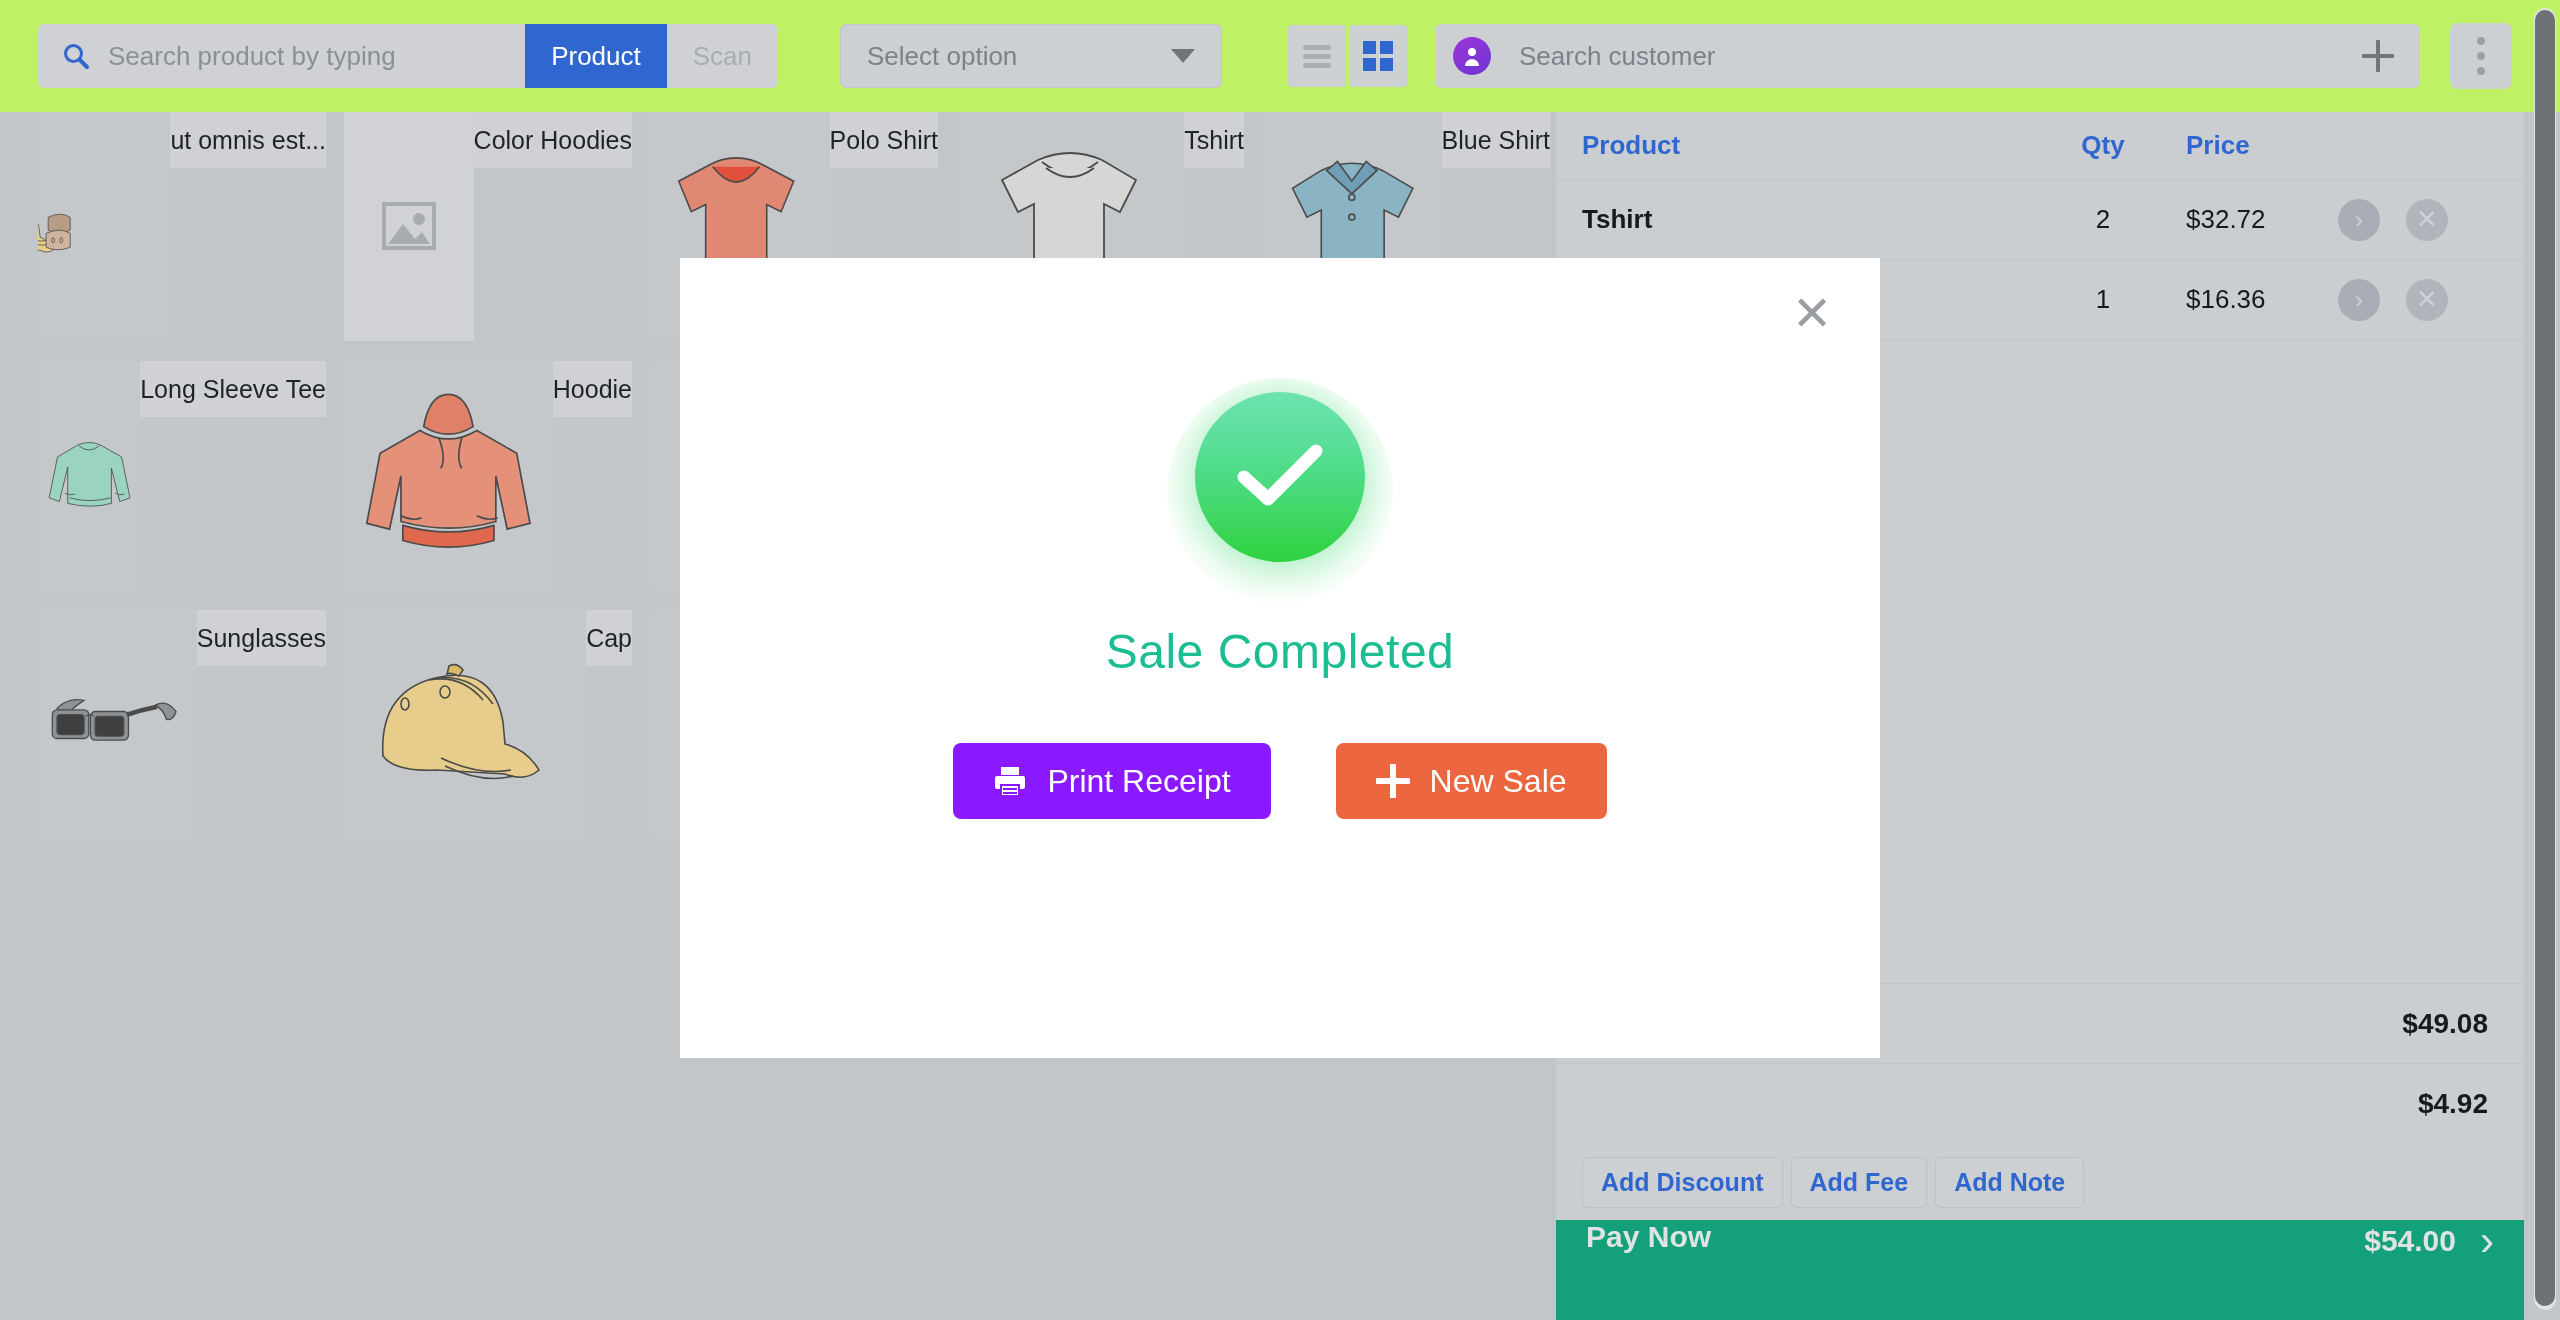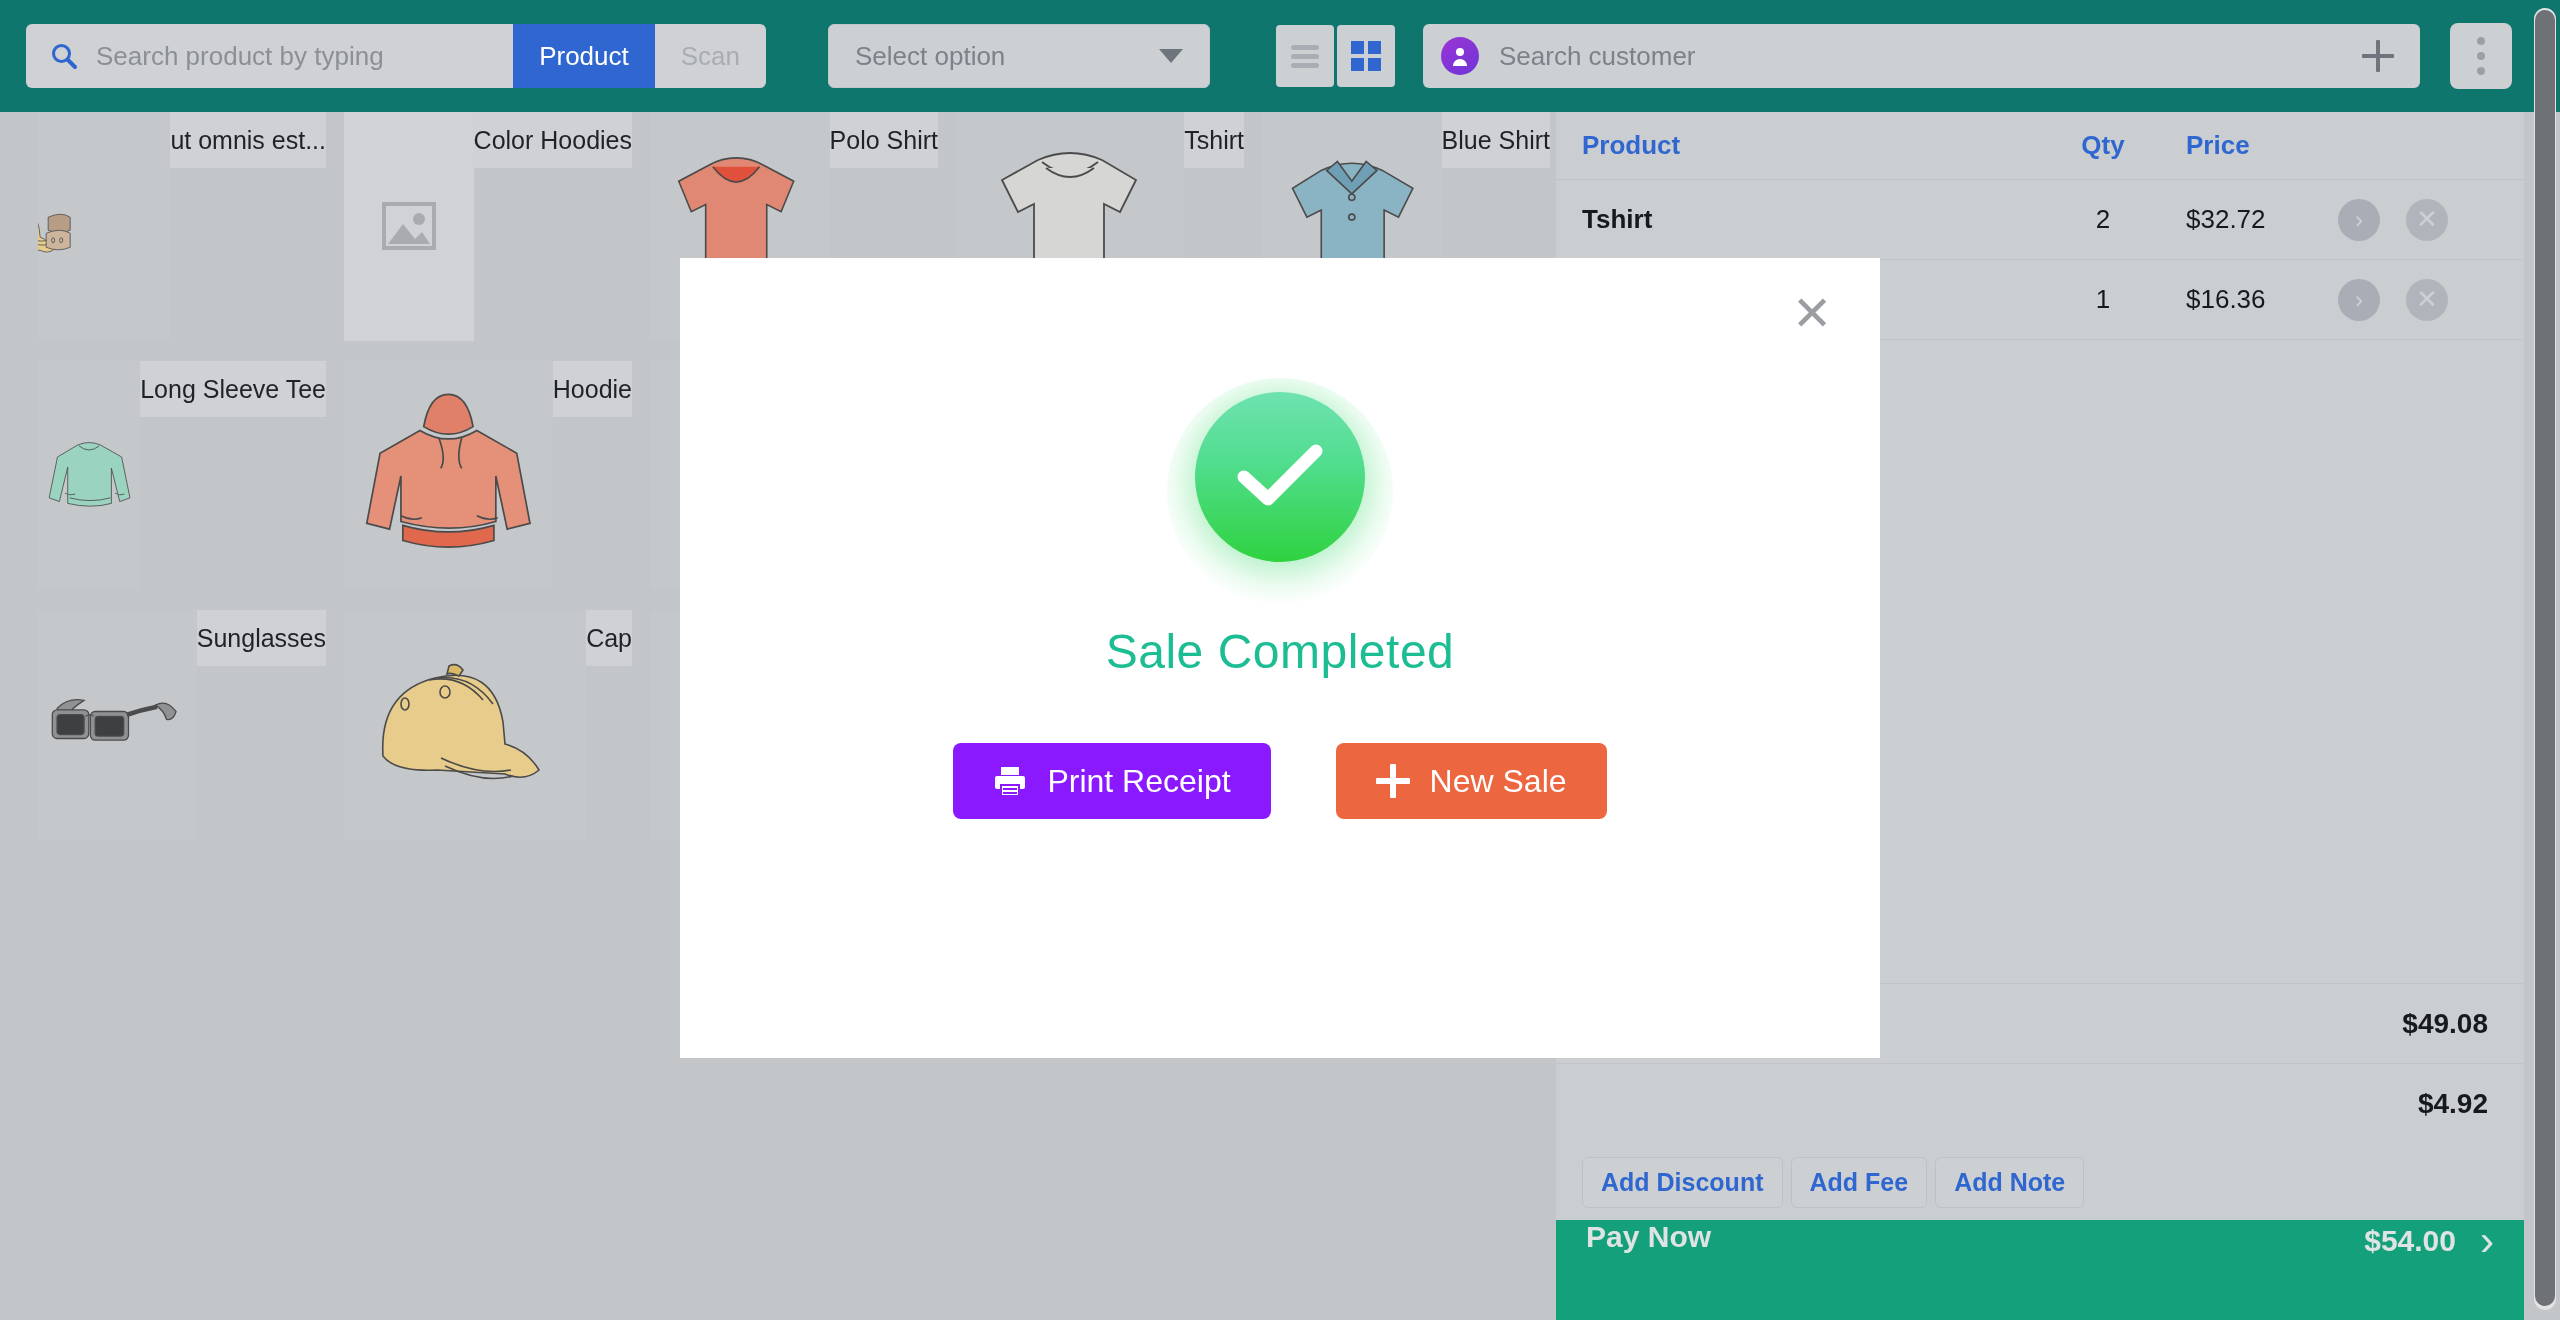--- a/index.html
+++ b/index.html
@@ -16,22 +16,22 @@
     display: flex;
     flex-direction: column;
   }
 
   
   .topbar {
     height: 112px;
     flex: 0 0 112px;
     display: flex;
     align-items: center;
-    padding: 0 0 0 26px;
-    background: #0f766e;
+    padding: 0 0 0 38px;
+    background: #bef264;
   }
   .search-wrap {
     display: flex;
     align-items: stretch;
     height: 64px;
     background: #cfd1d4;
     border-radius: 6px;
     width: 740px;
     overflow: hidden;
   }
@@ -151,21 +151,21 @@
   }
   .avatar svg { display: block; }
   .cust-input {
     flex: 1;
     border: none;
     background: transparent;
     outline: none;
     font-family: "Liberation Sans", sans-serif;
     font-size: 26px;
     color: #3d4146;
-    margin-left: 20px;
+    margin-left: 28px;
   }
   .cust-input::placeholder { color: #7c8289; }
   .plus-btn {
     width: 40px; height: 40px;
     border: none;
     background: transparent;
     cursor: pointer;
     position: relative;
   }
   .plus-btn::before, .plus-btn::after {

